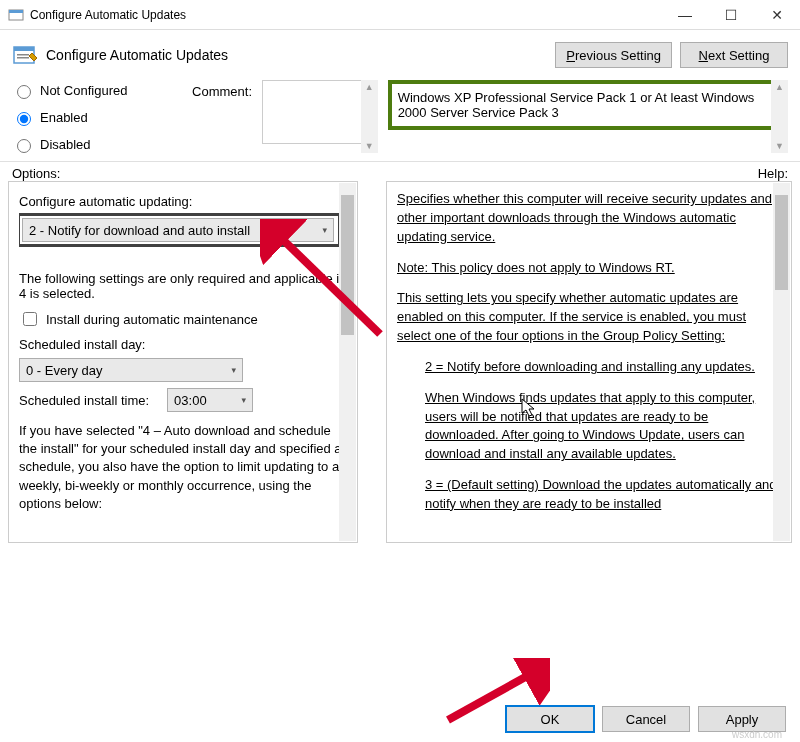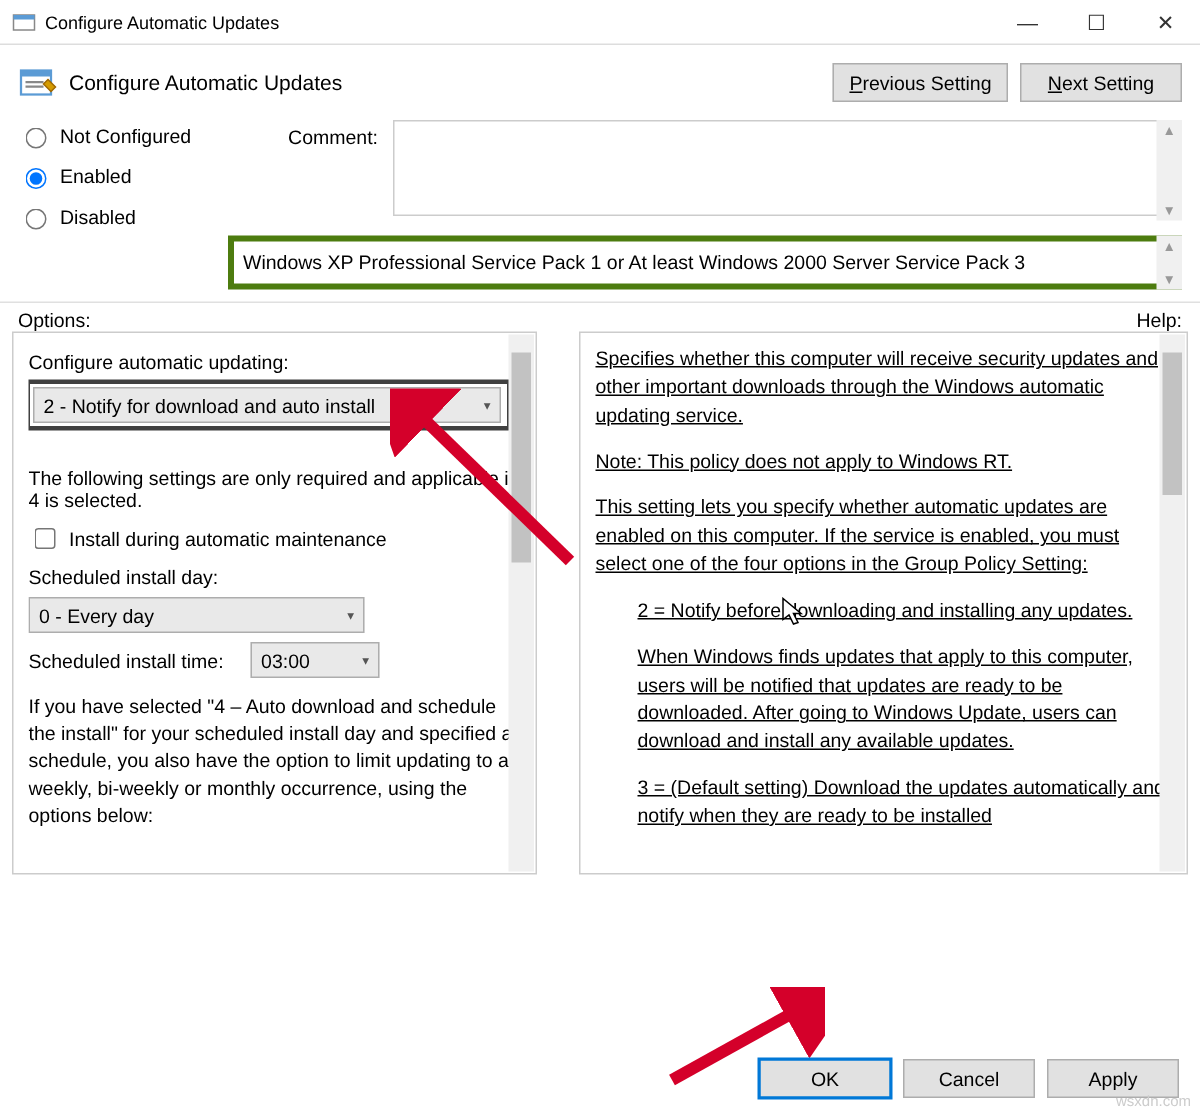--- a/index.html
+++ b/index.html
@@ -10,21 +10,21 @@
 .titlebar .btn { width: 46px; height: 30px; display: flex; align-items: center; justify-content: center; font-size: 14px; color: #333; }
 .top-panel { padding: 12px 12px 8px 12px; border-bottom: 1px solid #e0e0e0; }
 .top-row1 { display: flex; align-items: center; }
 .policy-icon { width: 28px; height: 24px; margin-right: 6px; }
 .policy-title { flex: 1; font-size: 14px; }
 .nav-btn { min-width: 108px; height: 26px; margin-left: 8px; background: #e1e1e1; border: 1px solid #adadad; padding: 0 10px; outline: 1px solid transparent; }
 .state-row { display: flex; margin-top: 12px; }
 .state-col { width: 140px; display: flex; flex-direction: column; gap: 10px; padding-top: 2px; }
 .state-item { display: flex; align-items: center; gap: 6px; }
 .state-item input[type=radio] { width: 14px; height: 14px; }
-.form-col { flex: 1; display: flex; flex-direction: column; gap: 10px; }
+.form-col { flex: 1; display: flex; flex-direction: row; gap: 10px; }
 .form-line { display: flex; }
 .form-lbl { width: 110px; text-align: right; padding-right: 10px; padding-top: 4px; }
 .form-ctrl { flex: 1; }
 .comment-box { width: 100%; height: 64px; border: 1px solid #ccc; resize: none; padding: 4px 20px 4px 6px; position: relative; }
 .support-box { width: 100%; border: 4px solid #4d7c0f; padding: 6px 20px 6px 6px; font-size: 13px; min-height: 36px; }
 .scroll-gutter { position: absolute; right: 0; top: 0; bottom: 0; width: 17px; background: #f0f0f0; display: flex; flex-direction: column; justify-content: space-between; align-items: center; }
 .scroll-gutter span { font-size: 9px; color: #999; padding: 2px 0; }
 .rel { position: relative; }
 .mid { display: flex; padding: 4px 12px 0 12px; }
 .mid .lbl { font-size: 13px; }
@@ -46,21 +46,21 @@
 .time-row { display: flex; align-items: center; gap: 18px; margin: 6px 0 10px 0; }
 .help-text { line-height: 1.45; font-size: 13px; }
 .help-text p { margin: 0 0 12px 0; text-decoration: underline; }
 .help-text .indent { padding-left: 28px; }
 .vscroll { position: absolute; right: 1px; top: 1px; bottom: 1px; width: 17px; background: #f0f0f0; }
 .vscroll .thumb { position: absolute; left: 2px; right: 2px; background: #c2c2c2; }
 .footer { position: absolute; bottom: 10px; right: 14px; display: flex; gap: 8px; justify-content: space-between; }
 .footer button { width: 88px; height: 26px; background: #e1e1e1; border: 1px solid #adadad; }
 .footer button.primary { outline: 2px solid #0078d7; outline-offset: -1px; border-color: #0078d7; }
 .arrow-svg { position: absolute; pointer-events: none; }
-.watermark { position: absolute; bottom: 2px; right: 6px; font-size: 10px; color: #ccc; }
+.watermark { position: absolute; bottom: 2px; right: 18px; font-size: 10px; color: #ccc; }
 .cursor { position: absolute; }
 u { text-decoration: underline; }
 </style>
 </head>
 <body>
 
 <div class="titlebar">
   <svg class="icon" viewBox="0 0 16 16">
       <rect x="1" y="3" width="14" height="10" fill="#fff" stroke="#888"></rect>
       <rect x="1" y="3" width="14" height="3" fill="#5b9bd5"></rect>

